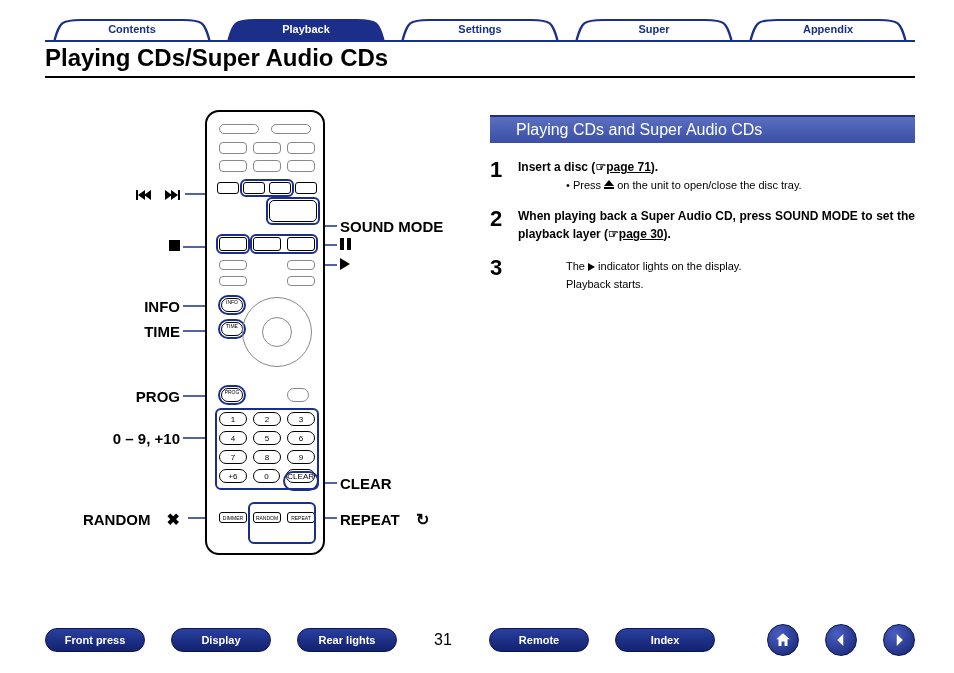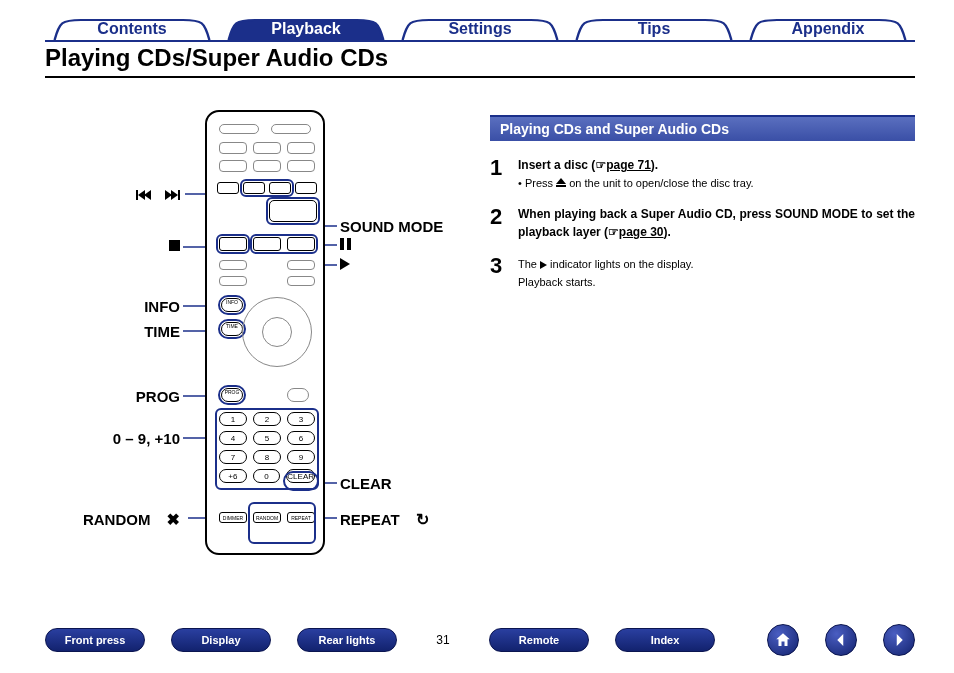--- a/index.html
+++ b/index.html
@@ -30,21 +30,21 @@
   }
   .tab {
     flex: 1 1 0;
     position: relative;
     height: 22px;
   }
   .tab svg { position: absolute; inset: 0; width: 100%; height: 100%; }
   .tab-label {
     position: absolute; inset: 0;
     display: flex; align-items: center; justify-content: center;
-    font-size: 16px; font-weight: 700;
+    font-size: 11px; font-weight: 700;
     color: var(--blue);
   }
   .tab.active .tab-label { color: #fff; }
 
   .top-rule {
     position: absolute;
     left: 45px; right: 39px; top: 40px;
     height: 0;
     border-top: 2px solid var(--rule);
   }
@@ -64,32 +64,32 @@
 
   
   .rightcol {
     position: absolute;
     left: 490px; right: 39px; top: 115px;
   }
   .section-bar {
     background: var(--blue-accent);
     background: linear-gradient(#5a6fbf, #3a4fa6);
     color: #fff;
-    font-weight: 700;
-    font-size: 14px;
-    padding: 4px 10px;
+    font-weight: 400;
+    font-size: 16px;
+    padding: 4px 26px;
     border-top: 2px solid var(--blue);
   }
   .steps { margin-top: 16px; font-size: 12px; line-height: 1.45; }
   .step { display: flex; gap: 10px; margin-bottom: 14px; }
   .step-num { font-size: 22px; font-weight: 700; line-height: 1; min-width: 18px; }
   .step-body { flex: 1; }
   .step-title { font-weight: 700; }
   .step-body .link { text-decoration: underline; font-weight: 700; }
-  .step-sub { margin-top: 2px; font-size: 11px; }
+  .step-sub { margin-top: 2px; font-size: 11px; margin-left: 48px; }
   .bullet::before { content: "• "; }
   .eject {
     display: inline-block; width: 10px; height: 10px; position: relative;
     vertical-align: -1px;
   }
   .eject::before {
     content: ""; position: absolute; left: 0; top: 0;
     border-left: 5px solid transparent;
     border-right: 5px solid transparent;
     border-bottom: 6px solid #000;
@@ -179,21 +179,21 @@
     display: flex; align-items: center; gap: 26px;
   }
   .pill {
     background: linear-gradient(#2a3fa0, #12226e);
     color:#fff; font-size:11px; font-weight:700;
     padding: 5px 0; width: 100px;
     border-radius: 14px;
     border:1px solid #0b1550;
     text-align: center;
   }
-  .pagenum { font-size: 12px; width:40px; text-align:center; }
+  .pagenum { font-size: 16px; width:40px; text-align:center; }
   .icon-btn {
     width:32px; height:32px; border-radius:50%;
     background: radial-gradient(circle at 35% 30%, #4a5ec2, #12226e);
     border:1px solid #0b1550;
     display:flex; align-items:center; justify-content:center;
     color:#fff;
   }
   .icon-btn svg { width:18px; height:18px; }
   .footer .spacer { flex:1; }
 
@@ -217,21 +217,21 @@
   <div class="tab">
     <svg viewBox="0 0 145 22" preserveAspectRatio="none">
       <path d="M8,22 C12,4 14,2 30,2 H115 C131,2 133,4 137,22" fill="#fff" stroke="#1b2f8a" stroke-width="2"></path>
     </svg>
     <div class="tab-label">Settings</div>
   </div>
   <div class="tab">
     <svg viewBox="0 0 145 22" preserveAspectRatio="none">
       <path d="M8,22 C12,4 14,2 30,2 H115 C131,2 133,4 137,22" fill="#fff" stroke="#1b2f8a" stroke-width="2"></path>
     </svg>
-    <div class="tab-label">Tips</div>
+    <div class="tab-label">Super</div>
   </div>
   <div class="tab">
     <svg viewBox="0 0 145 22" preserveAspectRatio="none">
       <path d="M8,22 C12,4 14,2 30,2 H115 C131,2 133,4 137,22" fill="#fff" stroke="#1b2f8a" stroke-width="2"></path>
     </svg>
     <div class="tab-label">Appendix</div>
   </div>
 </div>
 <div class="top-rule"></div>
 

